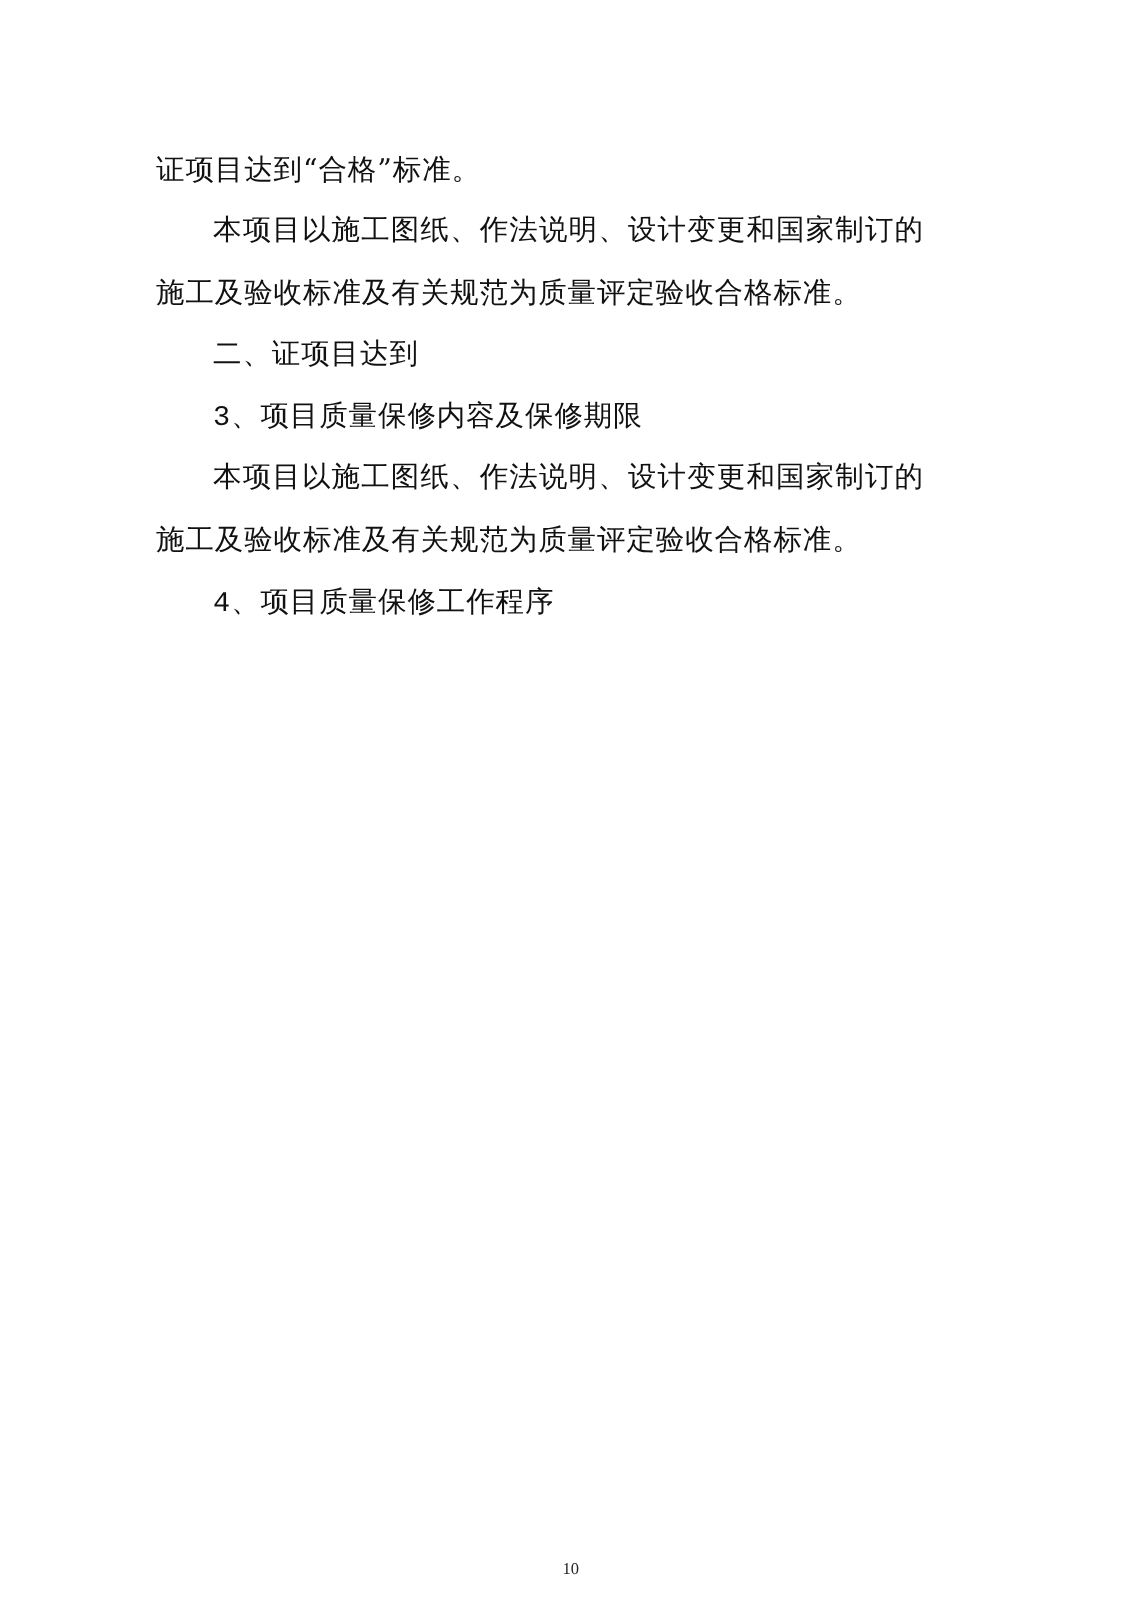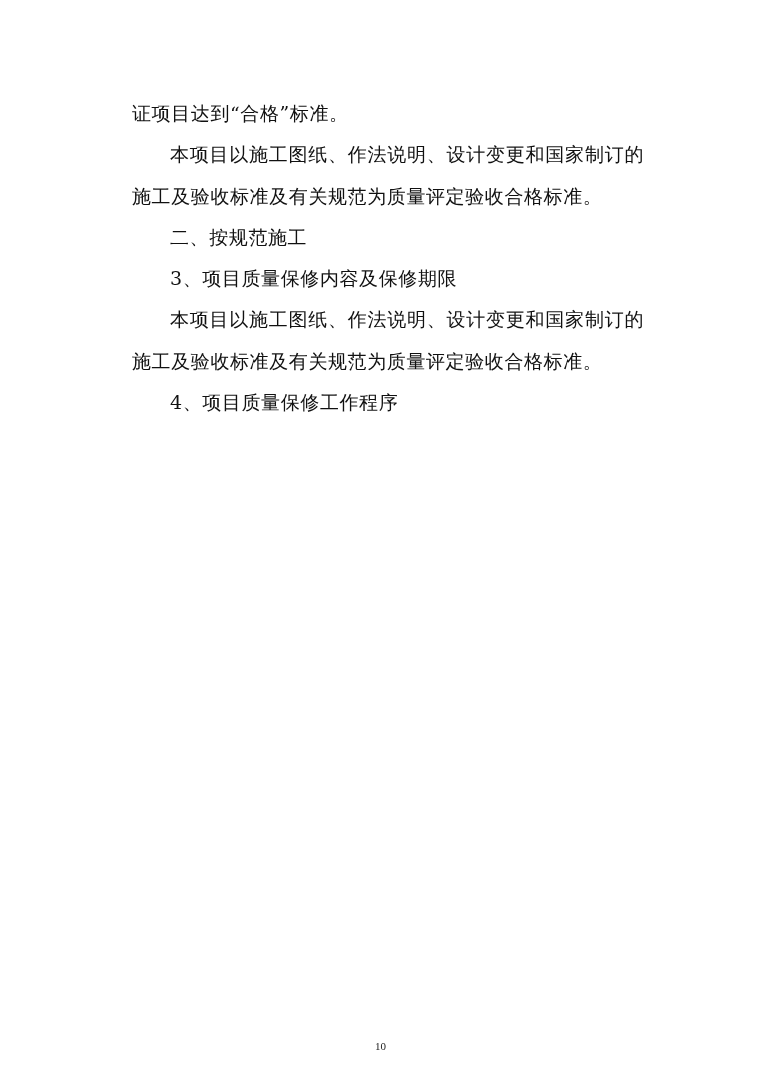--- a/index.html
+++ b/index.html
@@ -1,38 +1,38 @@
 <!DOCTYPE html>
 <html><head>
 <meta charset="utf-8">
 <style>
   html, body { margin: 0; padding: 0; background: #ffffff; }
   body { width: 761px; height: 1077px; position: relative; overflow: hidden; }
   .page {
     position: absolute; left: 0; top: 0; width: 761px; height: 1077px; background: #fff;
   }
   .content {
-    position: absolute; left: 132px; top: 93px; width: 512px;
+    position: absolute; left: 104px; top: 93px; width: 512px;
     font-family: "DejaVu Serif", "Liberation Serif", serif;
     font-size: 19px; color: #111;
     line-height: 41.3px;
   }
   .para { margin: 0; text-align: justify; text-align-last: left; letter-spacing: 0.6px; }
-  .indent { text-indent: 38px; }
+  .indent { text-indent: 38px; font-family: Liberation Mono, monospace; }
   .footer {
     position: absolute; left: 0; width: 761px; top: 1040px; text-align: center;
     font-family: "Liberation Serif", "DejaVu Serif", serif; font-size: 11px; color: #222;
   }
 </style>
 </head>
 <body>
 
 <div class="page">
   <div class="content">
     <p class="para">证项目达到“合格”标准。</p>
     <p class="para indent">本项目以施工图纸、作法说明、设计变更和国家制订的施工及验收标准及有关规范为质量评定验收合格标准。</p>
-    <p class="para indent">二、按规范施工</p>
+    <p class="para indent">二、证项目达到</p>
     <p class="para indent">3、项目质量保修内容及保修期限</p>
     <p class="para indent">本项目以施工图纸、作法说明、设计变更和国家制订的施工及验收标准及有关规范为质量评定验收合格标准。</p>
     <p class="para indent">4、项目质量保修工作程序</p>
   </div>
   <div class="footer">10</div>
 </div>
 
 </body></html>

